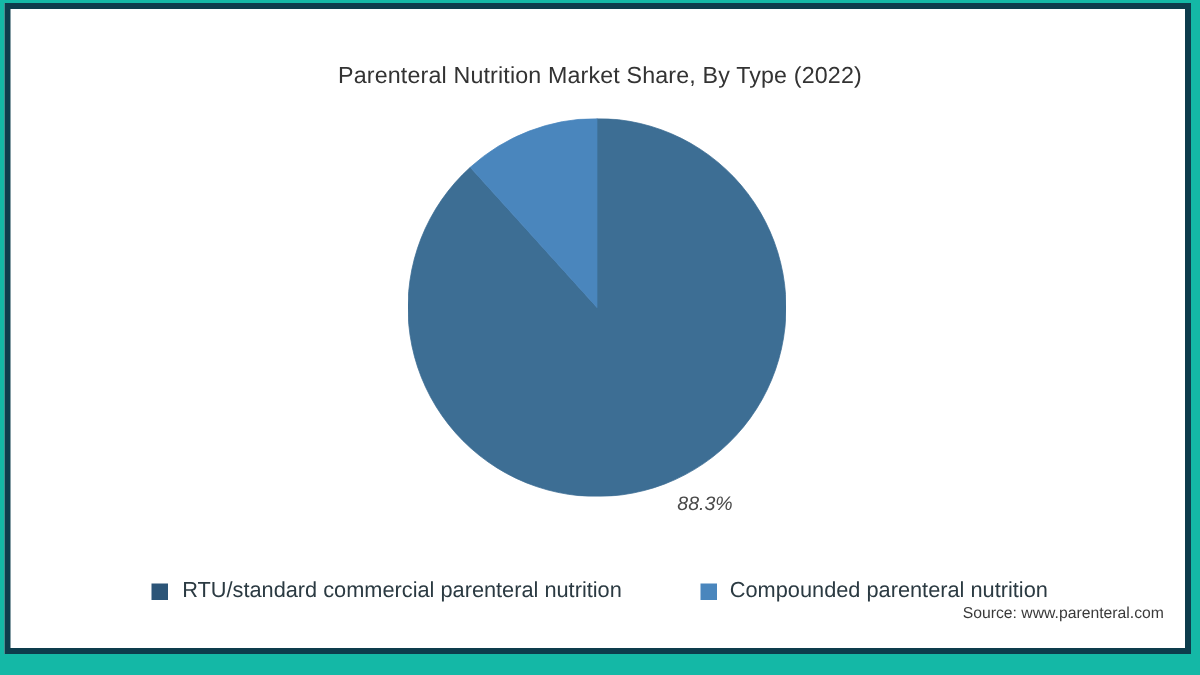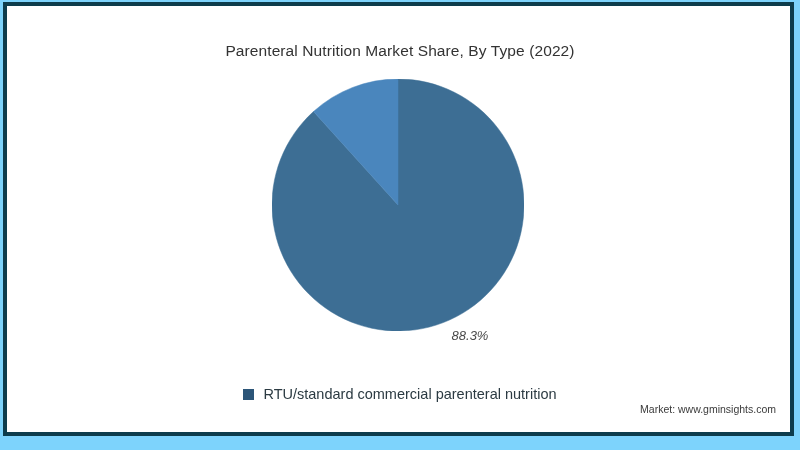--- a/index.html
+++ b/index.html
@@ -7,21 +7,21 @@
     padding: 0;
     background: #ffffff;
   }
   body {
     font-family: "Liberation Sans", sans-serif;
   }
   .canvas {
     position: relative;
     width: 800px;
     height: 450px;
-    background: #7dd3fc;
+    background: #14b8a6;
     overflow: hidden;
   }
   
   .frame {
     position: absolute;
     left: 3px;
     top: 2px;
     width: 791px;
     height: 434px;
     border: 4px solid #0d3c4c;
@@ -115,16 +115,20 @@
     </svg>
   </div>
 
   <div class="pie-label">88.3%</div>
 
   <div class="legend">
     <div class="legend-item">
       <span class="legend-swatch" style="background: rgb(44, 85, 120);"></span>
       <span class="legend-text">RTU/standard commercial parenteral nutrition</span>
     </div>
+    <div class="legend-item">
+      <span class="legend-swatch" style="background: rgb(74, 134, 189);"></span>
+      <span class="legend-text">Compounded parenteral nutrition</span>
+    </div>
   </div>
 
-  <div class="source">Market: www.gminsights.com</div>
+  <div class="source">Source: www.parenteral.com</div>
 </div>
 
 </body></html>

